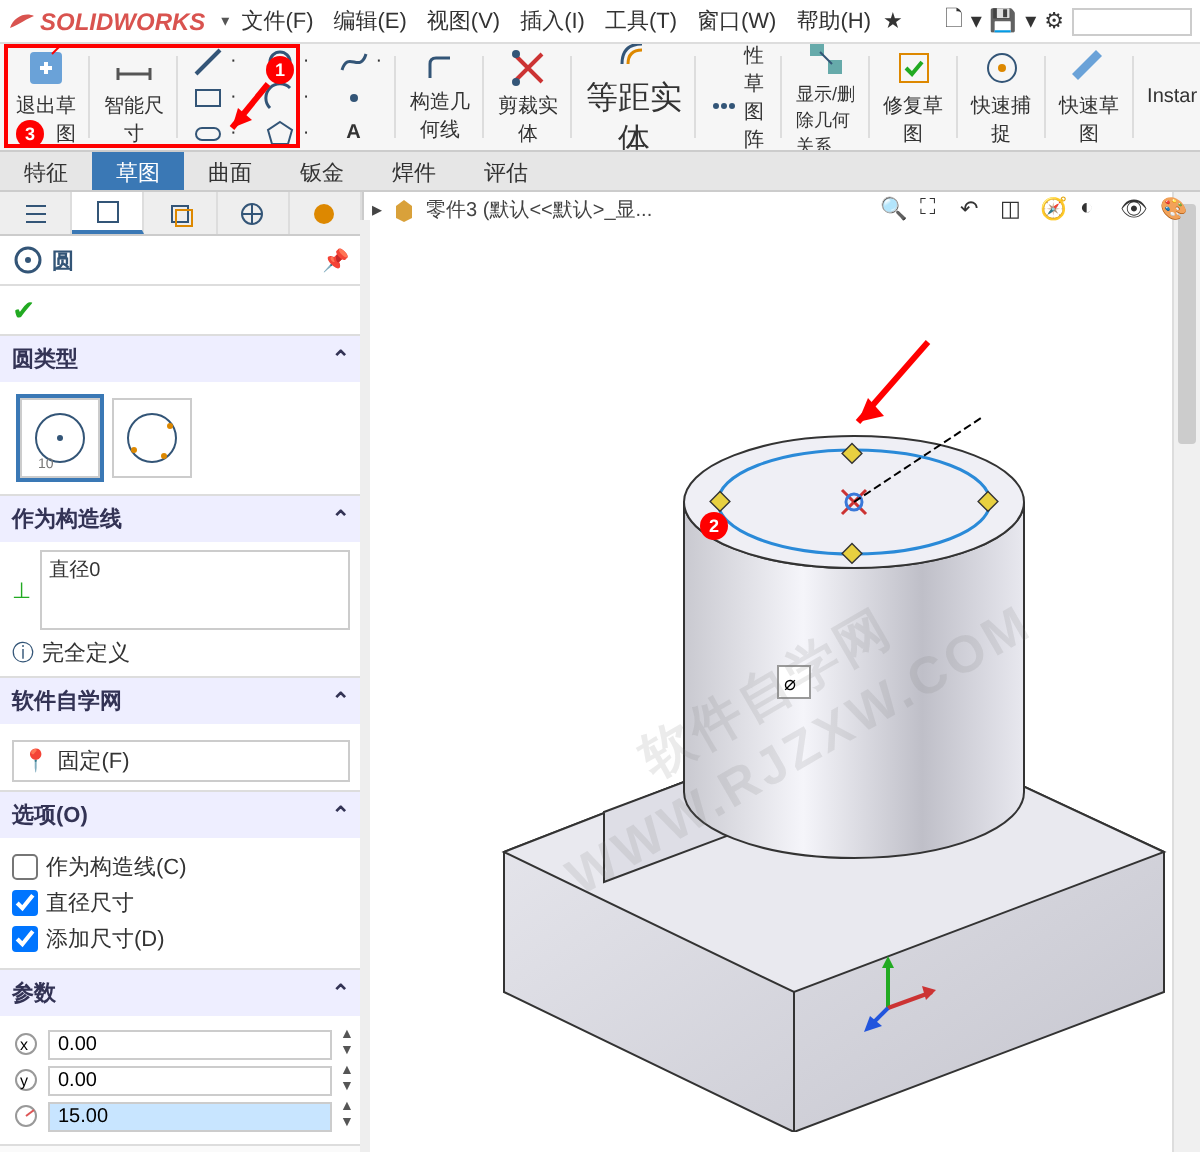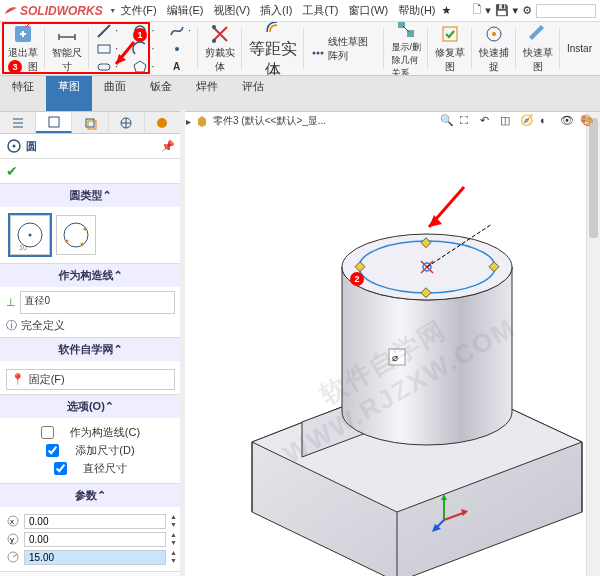--- a/index.html
+++ b/index.html
@@ -19,44 +19,44 @@
   .rb-large { display:flex; flex-direction:column; align-items:center; font-size:10px; gap:1px; cursor:pointer; }
   .rb-large .icon { width:22px; height:22px; }
   .rb-small { display:flex; align-items:center; gap:3px; font-size:10px; cursor:pointer;}
   .rb-small .icon { width:16px; height:16px;}
   .rb-stack { display:flex; flex-direction:column; gap:2px;}
   .icon { display:inline-flex; align-items:center; justify-content:center; border-radius:2px; }
 
   .highlight-red { position:absolute; border:2px solid red; pointer-events:none; z-index:50;}
   .badge-circ { position:absolute; width:14px; height:14px; border-radius:50%; background:red; color:#fff; font-size:9px; display:flex; align-items:center; justify-content:center; font-weight:bold; z-index:51;}
 
-  .ribbon-tabs { display:flex; height:36px; background:#e6e6e6; border-bottom:1px solid #ccc; font-size:11px; }
+  .ribbon-tabs { display:flex; height:20px; background:#e6e6e6; border-bottom:1px solid #ccc; font-size:11px; }
   .ribbon-tabs span { padding:3px 12px; cursor:pointer; }
   .ribbon-tabs span.active { background:#3a78b5; color:#fff; }
 
   .main { display:flex; height: calc(576px - 22px - 54px - 20px); }
 
   .left-panel { width: 182px; border-right:1px solid #ccc; display:flex; flex-direction:column; background:#fafafa; }
   .lp-tabs { display:flex; height:22px; border-bottom:1px solid #ccc; background:#eee; }
   .lp-tabs div { flex:1; display:flex; align-items:center; justify-content:center; cursor:pointer; border-right:1px solid #ddd;}
   .lp-tabs div.active { background:#fff; border-bottom:2px solid #3a78b5;}
 
   .lp-header { display:flex; align-items:center; gap:4px; padding:4px 6px; background:#fff; border-bottom:1px solid #ddd;}
   .lp-section { border-bottom:1px solid #ddd; }
-  .lp-section-hdr { display:flex; align-items:center; justify-content:center; padding:4px 6px; background:#eef; color:#335; font-weight:bold; cursor:pointer;}
+  .lp-section-hdr { display:flex; align-items:center; justify-content:space-between; padding:4px 6px; background:#eef; color:#335; font-weight:bold; cursor:pointer;}
   .lp-section-body { padding:4px 6px; background:#fff;}
   .lp-scroll { flex:1; overflow-y:auto; overflow-x:hidden;}
 
   .circle-type { display:flex; gap:6px; padding:4px;}
   .circle-type div { width:40px; height:40px; border:1px solid #ccc; display:flex; align-items:center; justify-content:center; cursor:pointer; position:relative;}
   .circle-type div.active { outline:2px solid #3a78b5;}
 
-  .rel-list { height:23px; border:1px solid #ccc; background:#fff; padding:2px 4px; font-size:10px;}
+  .rel-list { height:40px; border:1px solid #ccc; background:#fff; padding:2px 4px; font-size:10px;}
   .rel-row { display:flex; align-items:center; gap:4px; margin-top:4px;}
-  .opt-check { display:flex; align-items:center; gap:16px; margin:3px 0;justify-content:center;}
+  .opt-check { display:flex; align-items:center; gap:4px; margin:3px 0;}
 
   .param-row { display:flex; align-items:center; gap:4px; margin:2px 0;}
   .param-row input { flex:1; border:1px solid #ccc; padding:1px 4px; font-size:10px;}
   .param-row input.hl { background:#c8e5ff;}
   .spin { width:10px; display:flex; flex-direction:column; }
   .spin div { height:8px; font-size:7px; text-align:center; cursor:pointer; color:#555; line-height:7px;}
 
   .canvas { flex:1; position:relative; background:#fff; overflow:hidden;}
   .canvas-top { position:absolute; top:2px; left:4px; display:flex; align-items:center; gap:4px; font-size:10px; color:#444; z-index:3;}
   .canvas-icons { position:absolute; top:2px; right:4px; display:flex; gap:4px; z-index:3;}
@@ -180,20 +180,33 @@
               <circle cx="8" cy="8" r="2" fill="#357"></circle>
             </svg>
           </span>
         </div>
       <div class="rb-small">
           <span class="icon" style="font-weight:bold;">A</span>
         </div>
     </div>
   </div>
   <div class="ribbon-group divider">
+    <div class="rb-stack" style="align-items:center;">
+      <div class="rb-small">
+          <span class="icon">
+            <svg width="16" height="16">
+              <path d="M3 13 L3 6 Q3 3 6 3 L13 3" stroke="#357" fill="none" stroke-width="1.5"></path>
+            </svg>
+          </span>
+        </div>
+      <span style="white-space:pre; text-align:center; font-size:10px;">构造几
+何线</span>
+    </div>
+  </div>
+  <div class="ribbon-group divider">
     <div class="rb-large">
       <span class="icon">
           <svg width="22" height="22">
             <path d="M4 4 L18 18 M4 18 L18 4" stroke="#c33" stroke-width="2"></path>
             <circle cx="5" cy="18" r="2" fill="#357"></circle>
             <circle cx="5" cy="4" r="2" fill="#357"></circle>
           </svg>
         </span>
       <span style="white-space:pre; text-align:center;">剪裁实
 体</span>
@@ -405,25 +418,25 @@
           <span>选项(O)</span>
           <span>⌃</span>
         </div>
         <div class="lp-section-body">
           <label class="opt-check">
               <input type="checkbox" style="">
               <span>作为构造线(C)</span>
             </label>
           <label class="opt-check">
               <input type="checkbox" checked="" style="">
-              <span>添加尺寸(D)</span>
+              <span>直径尺寸</span>
             </label>
           <label class="opt-check">
               <input type="checkbox" checked="" style="">
-              <span>直径尺寸</span>
+              <span>添加尺寸(D)</span>
             </label>
         </div>
       </div>
 
       <div class="lp-section">
         <div class="lp-section-hdr">
           <span>参数</span>
           <span>⌃</span>
         </div>
         <div class="lp-section-body">

